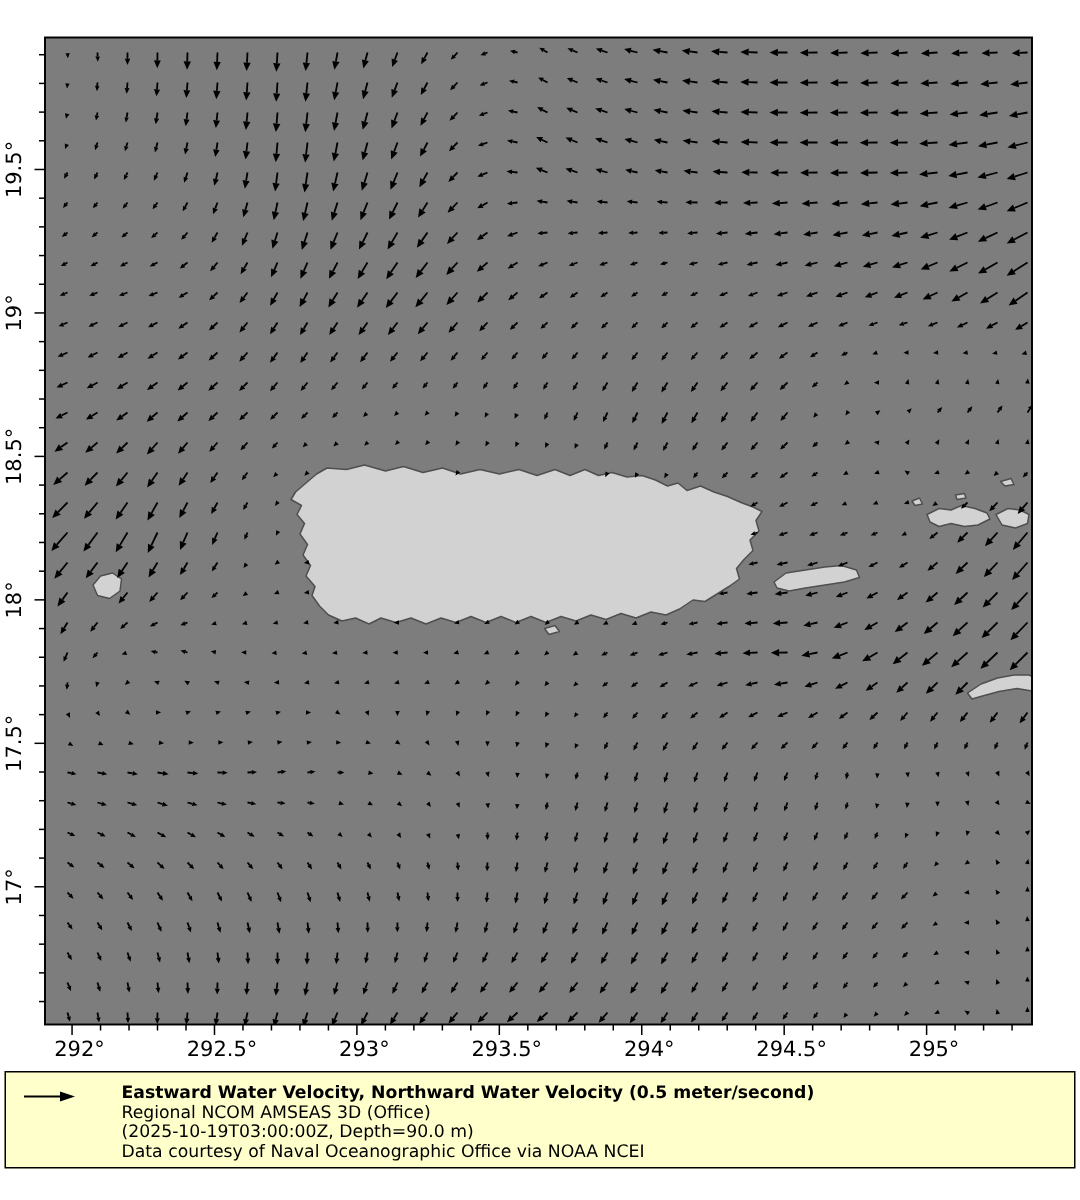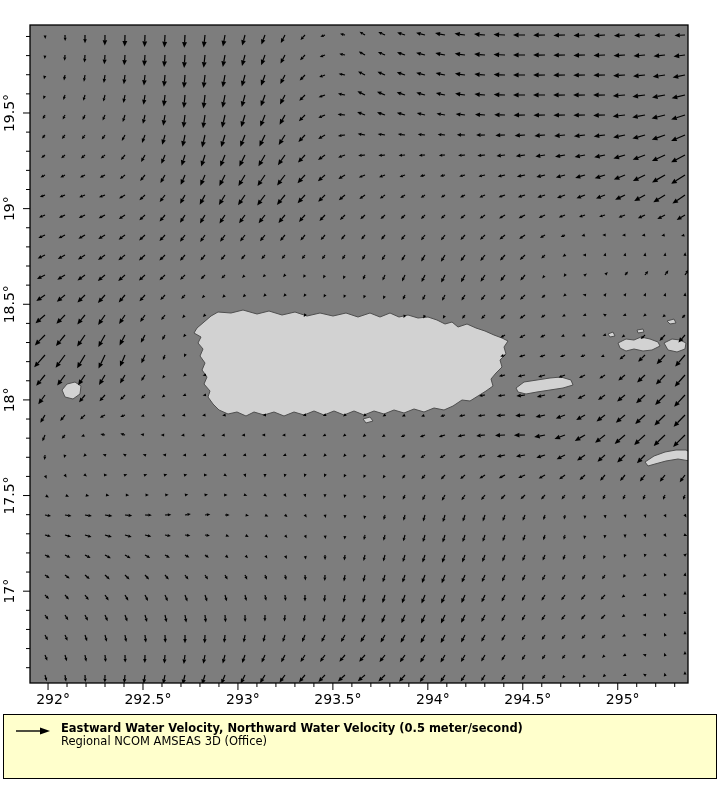--- a/index.html
+++ b/index.html
@@ -1,21 +1,21 @@
 <!DOCTYPE html>
 <html><head>
 <meta charset="utf-8">
 <style>
   html,body{margin:0;padding:0;background:#ffffff;}
   .figure{position:relative;width:720px;height:800px;background:#ffffff;overflow:hidden;
           font-family:"DejaVu Sans",sans-serif;}
   #map-svg{position:absolute;left:0;top:0;}
   .legend{position:absolute;left:3px;top:714px;width:714px;height:65px;box-sizing:border-box;
           border:1px solid #000;background:#ffffcc;display:flex;align-items:flex-start;
-          padding:7px 0 0 10px;}
+          padding:7px 0 0 10px;gap:20px;}
   .legend .key{margin-top:3px;flex:0 0 auto;}
   .legend .ltext{margin-left:9px;color:#000;font-size:11.5px;line-height:12.9px;white-space:nowrap;}
   .legend .ltitle{font-weight:bold;}
 </style>
 </head>
 <body>
 
 <div class="figure">
   <svg id="map-svg" width="720" height="712">
       <defs>
@@ -1951,15 +1951,17 @@
       </g>
     </svg>
   <div class="legend">
     <svg class="key" width="38" height="12" viewBox="0 0 38 12">
       <line x1="2" y1="6" x2="28" y2="6" stroke="#000" stroke-width="1.4"></line>
       <polygon points="36,6 26,2.6 26,9.4" fill="#000"></polygon>
     </svg>
     <div class="ltext">
       <div class="ltitle">Eastward Water Velocity, Northward Water Velocity (0.5 meter/second)</div>
       <div>Regional NCOM AMSEAS 3D (Office)</div>
+      <div>(2025-10-19T03:00:00Z, Depth=90.0 m)</div>
+      <div>Data courtesy of Naval Oceanographic Office via NOAA NCEI</div>
     </div>
   </div>
 </div>
 
 </body></html>

